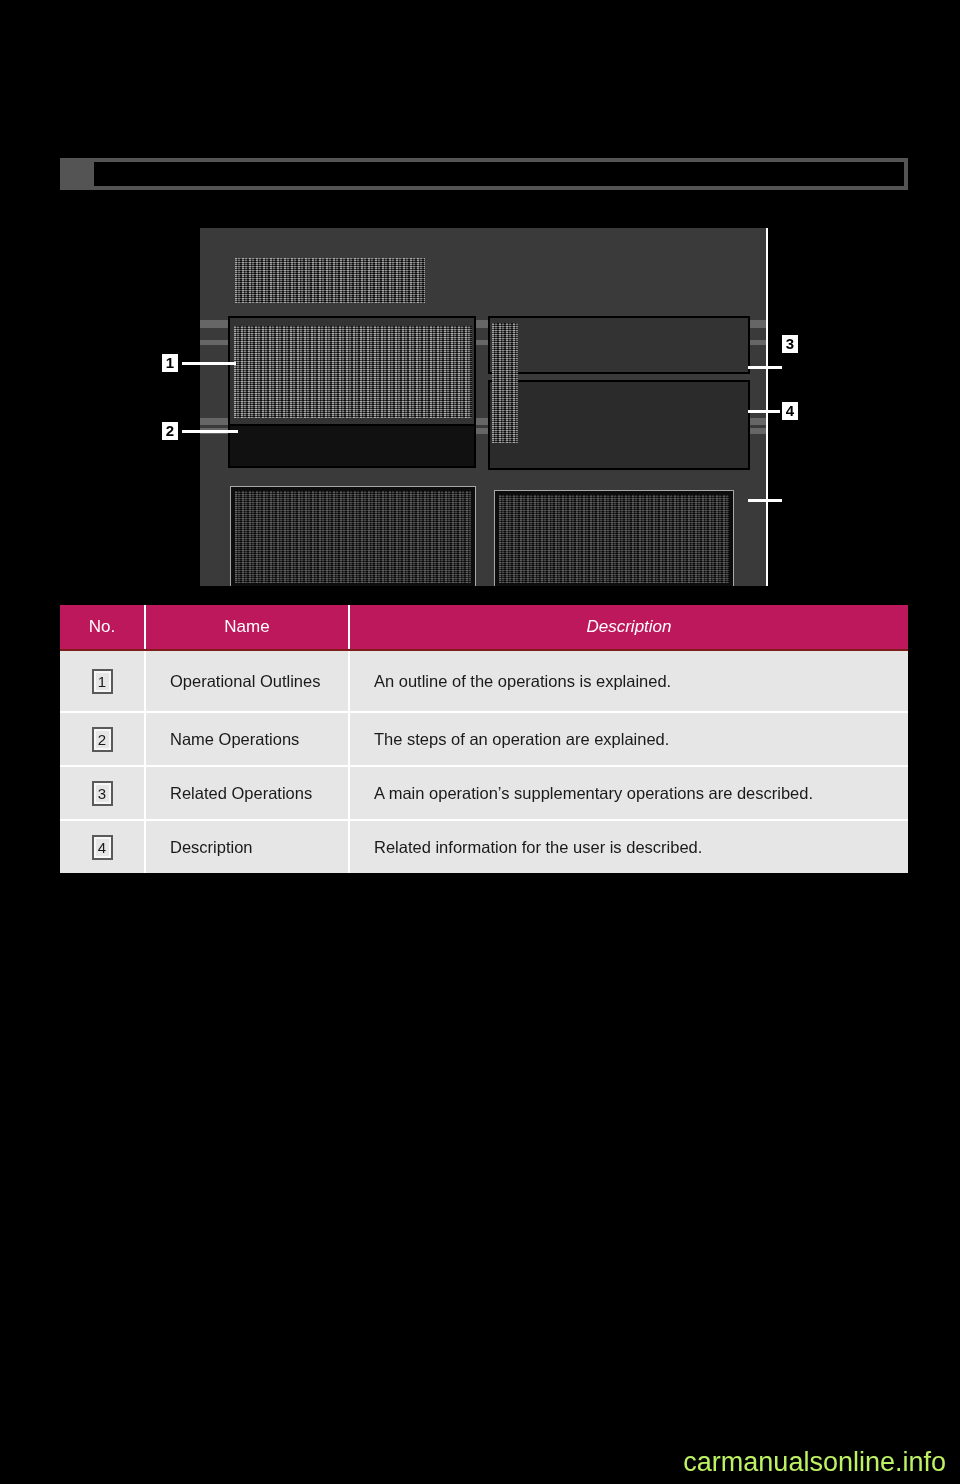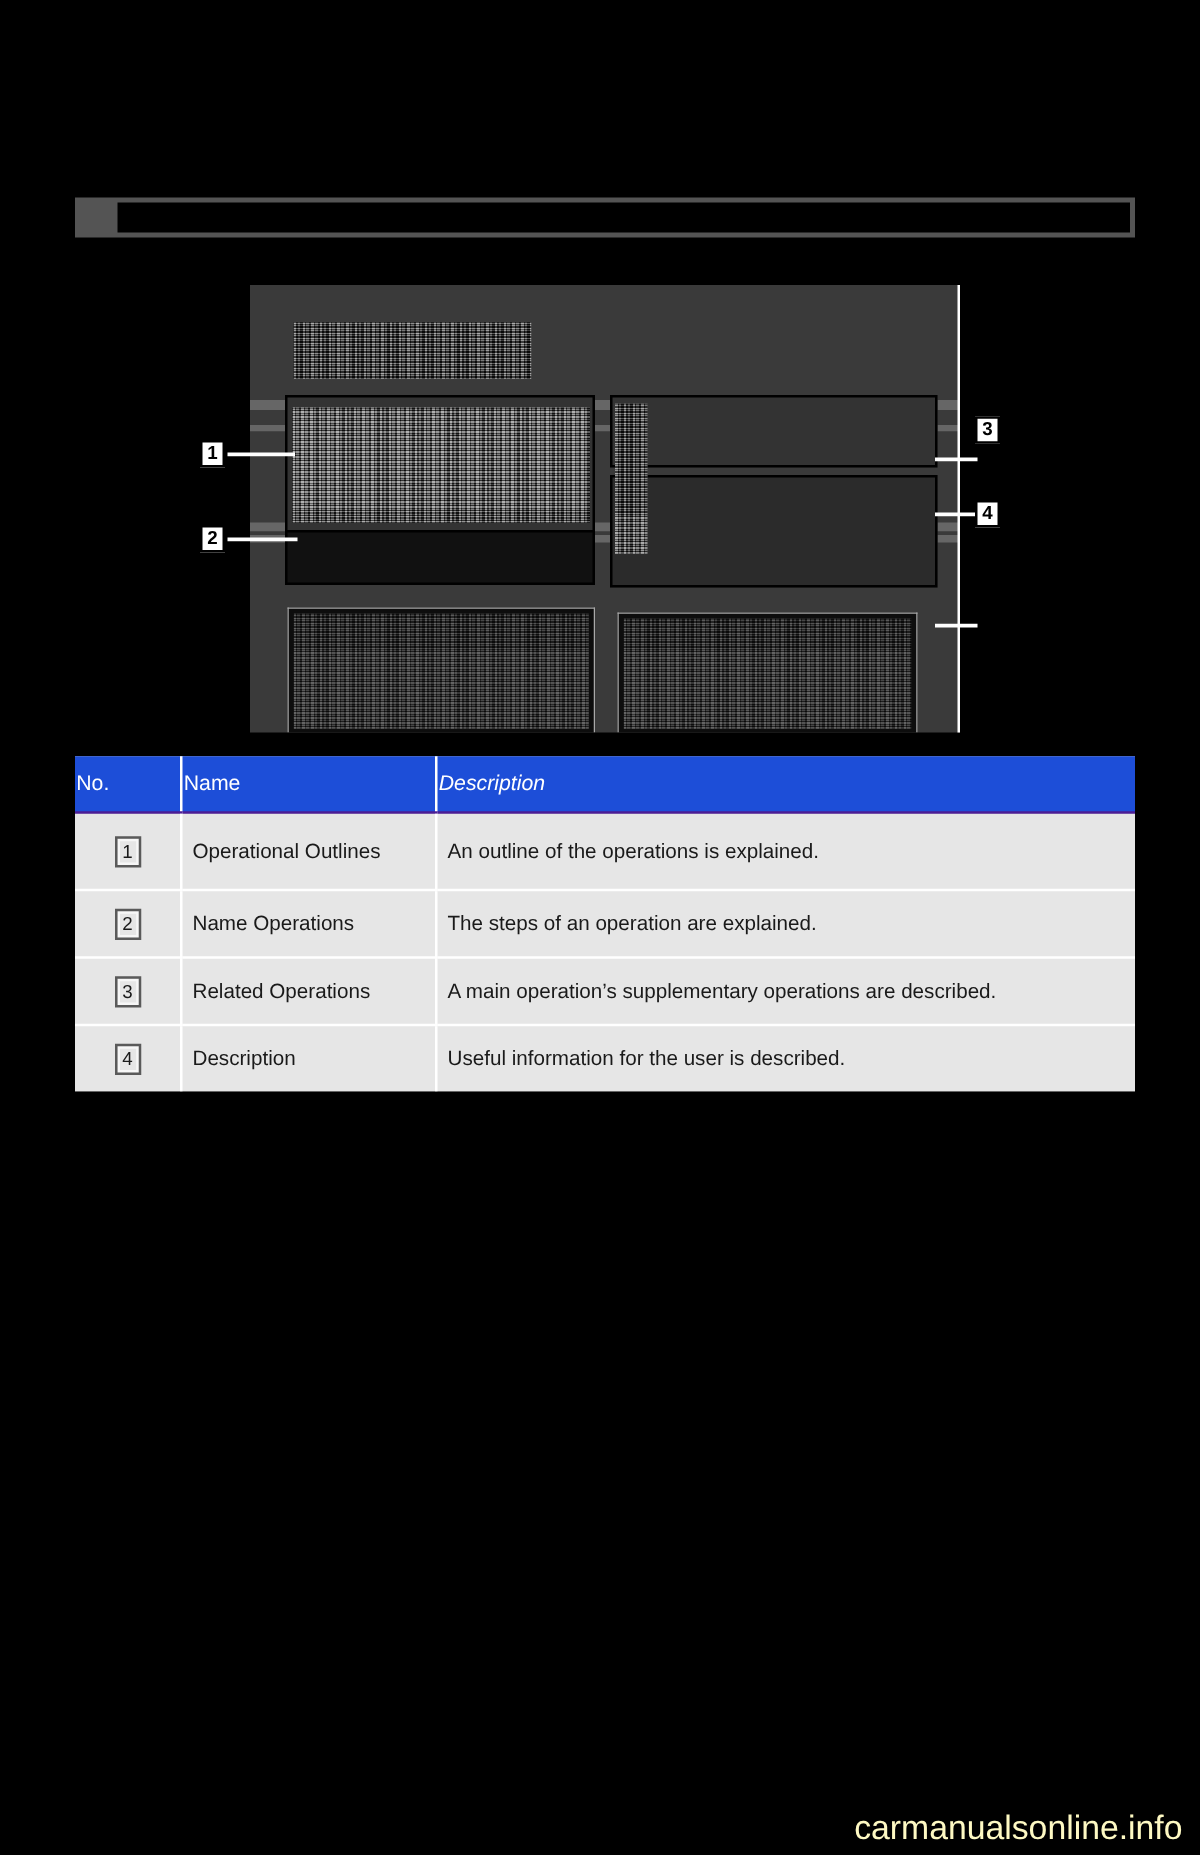--- a/index.html
+++ b/index.html
@@ -197,38 +197,38 @@
   .legend-table {
     position: absolute;
     left: 60px;
     top: 605px;
     width: 848px;
     border-collapse: collapse;
     table-layout: fixed;
     background: #e6e6e6;
   }
   .legend-table th {
-    background: #1d4ed8;
+    background: #be185d;
     color: #ffffff;
     font-weight: normal;
     font-size: 17px;
     height: 42px;
-    text-align: left;
+    text-align: center;
     border-right: 2px solid #ffffff;
-    border-bottom: 2px solid #4c1d95;
+    border-bottom: 2px solid #7f1d1d;
   }
   .legend-table th:last-child { border-right: none; font-style: italic; }
 
   .legend-table td {
     background: #e6e6e6;
     color: #1a1a1a;
     font-size: 16.5px;
     border-right: 2px solid #ffffff;
     border-bottom: 2px solid #ffffff;
-    padding: 0 8px;
+    padding: 0 24px;
     vertical-align: middle;
   }
   .legend-table td:last-child { border-right: none; }
   .legend-table tr:last-child td { border-bottom: none; }
 
   .col-no   { width: 82px; }
   .col-name { width: 200px; }
 
   .cell-no  { text-align: center; padding: 0 !important; }
   .row-1 td { height: 60px; }
@@ -249,21 +249,21 @@
     font-family: "Liberation Sans", sans-serif;
   }
 
   .name-cell { line-height: 1.25; }
 
   
   .watermark {
     position: absolute;
     right: 14px;
     bottom: 6px;
-    color: #fef9c3;
+    color: #bef264;
     font-size: 27px;
     letter-spacing: 0px;
     font-family: "Liberation Sans", sans-serif;
     white-space: nowrap;
   }
 </style>
 </head>
 <body>
 
 <div class="header-bar">
@@ -341,18 +341,18 @@
         <span class="num-badge">3</span>
       </td>
       <td class="name-cell">Related Operations</td>
       <td>A main operation’s supplementary operations are described.</td>
     </tr>
     <tr class="row-n">
       <td class="cell-no">
         <span class="num-badge">4</span>
       </td>
       <td class="name-cell">Description</td>
-      <td>Useful information for the user is described.</td>
+      <td>Related information for the user is described.</td>
     </tr>
   </tbody>
 </table>
 
 <div class="watermark">carmanualsonline.info</div>
 
 </body></html>

